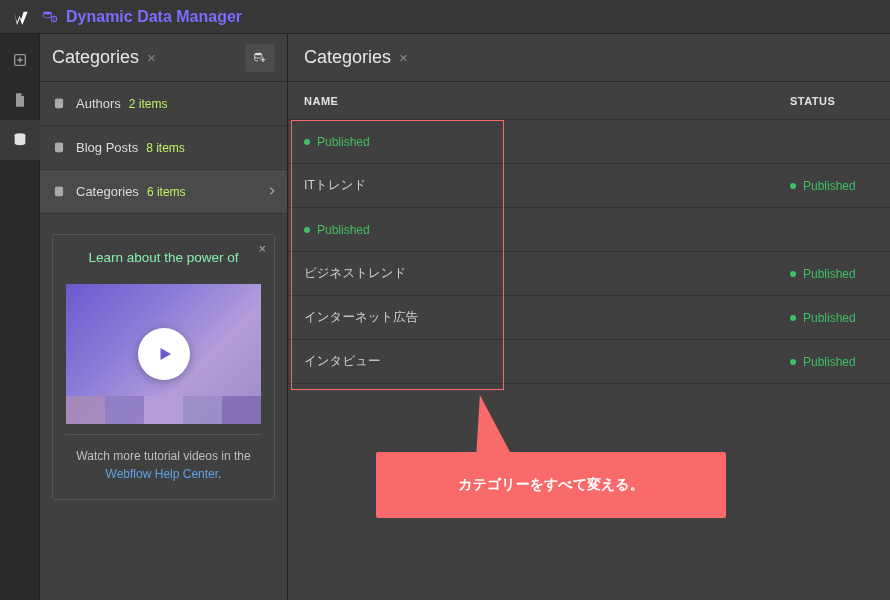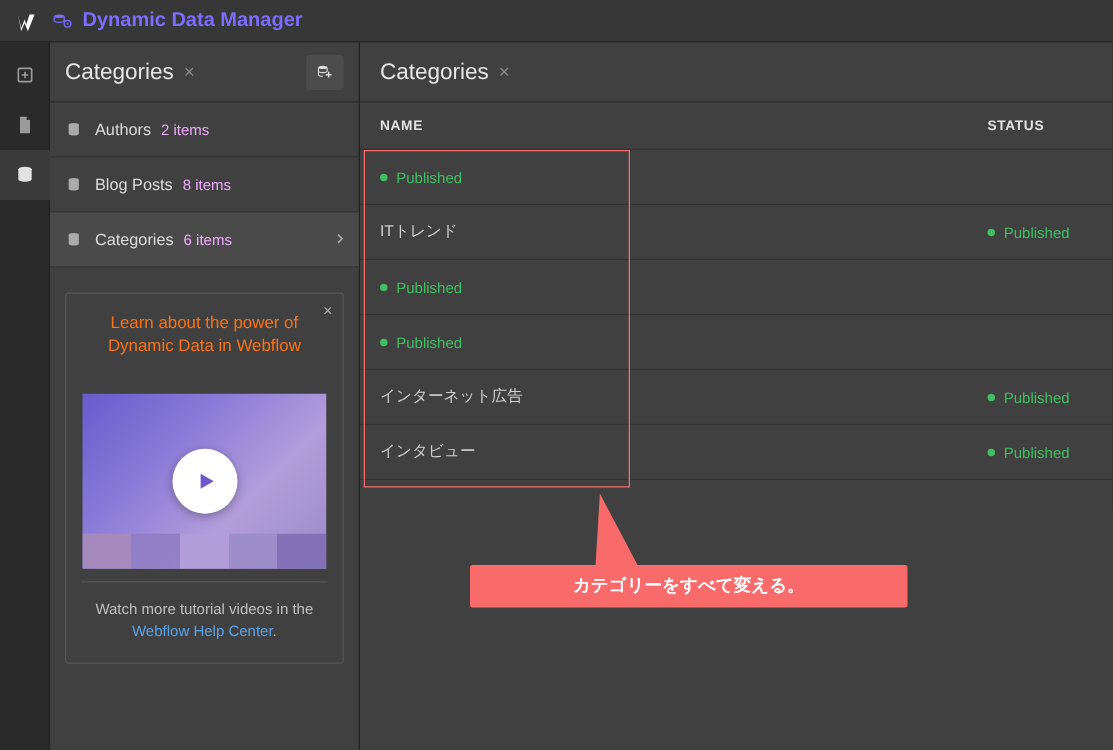--- a/index.html
+++ b/index.html
@@ -99,40 +99,40 @@
     padding: 0 12px;
     border-bottom: 1px solid #333;
     color:#d5d5d5;
     position:relative;
   }
   .coll-item.active {
     background: #4a4a4a;
   }
   .coll-item .db-icon { color:#aaa; margin-right:10px; display:flex; }
   .coll-item .name { font-weight:normal; font-size:13px; color:#dcdcdc; }
-  .coll-item .count { margin-left:8px; color:#f0abfc; font-size:12px; }
+  .coll-item .count { margin-left:8px; color:#bef264; font-size:12px; }
   .coll-item .chev { position:absolute; right:10px; color:#aaa; }
 
   .promo {
     margin: 20px 12px;
     border: 1px solid #555;
     border-radius: 3px;
     padding: 14px 12px 16px;
     position: relative;
     text-align:center;
   }
   .promo-close {
     position:absolute; top:6px; right:8px;
     color:#aaa; font-size:13px;
   }
   .promo-title {
-    color:#f97316;
+    color:#86efac;
     font-size:13.5px;
     line-height:1.4;
-    margin-bottom:28px;
+    margin-bottom:16px;
   }
   .promo-thumb {
     width: 195px;
     height: 140px;
     margin: 0 auto 8px;
     background: linear-gradient(135deg, #6a5acd 0%, #8b7cd8 35%, #b39ddb 65%, #9a8bc9 100%);
     display:flex; align-items:center; justify-content:center;
     position:relative;
     overflow:hidden;
   }
@@ -186,21 +186,21 @@
     position:absolute;
     border:1px solid #f96a6a;
     pointer-events:none;
   }
   .annot-callout {
     position:absolute;
     background:#f96a6a;
     color:#fff;
     font-weight:bold;
     font-size:14px;
-    padding:8px 28px;
+    padding:24px 28px;
     border-radius:2px;
   }
   .annot-pointer {
     position:absolute;
     width:0; height:0;
     border-left:10px solid transparent;
     border-right:24px solid transparent;
     border-bottom:60px solid #f96a6a;
   }
 </style>
@@ -299,21 +299,20 @@
         <svg viewBox="0 0 24 24" width="10" height="10" fill="none" stroke="currentColor" stroke-width="3">
             <path d="M8 4l8 8-8 8"></path>
           </svg>
       </span>
     </div>
 
     <div class="promo">
       <span class="promo-close">×</span>
       <div class="promo-title">
         <span>Learn about the power of</span><br>
-        <span>Dynamic Data in Webflow</span>
       </div>
       <div class="promo-thumb">
         <div class="play-btn">
           <svg viewBox="0 0 24 24" fill="currentColor">
               <path d="M6 4l14 8-14 8z"></path>
             </svg>
         </div>
       </div>
       <div class="divider"></div>
       <div class="promo-sub">
@@ -346,20 +345,21 @@
           <span class="status-text">Published</span>
         </div>
     </div>
     <div class="row">
       <div class="cell-status">
           <span class="dot"></span>
           <span class="status-text">Published</span>
         </div>
     </div>
     <div class="row">
+      <div class="cell-name">ビジネストレンド</div>
       <div class="cell-status">
           <span class="dot"></span>
           <span class="status-text">Published</span>
         </div>
     </div>
     <div class="row">
       <div class="cell-name">インターネット広告</div>
       <div class="cell-status">
           <span class="dot"></span>
           <span class="status-text">Published</span>

